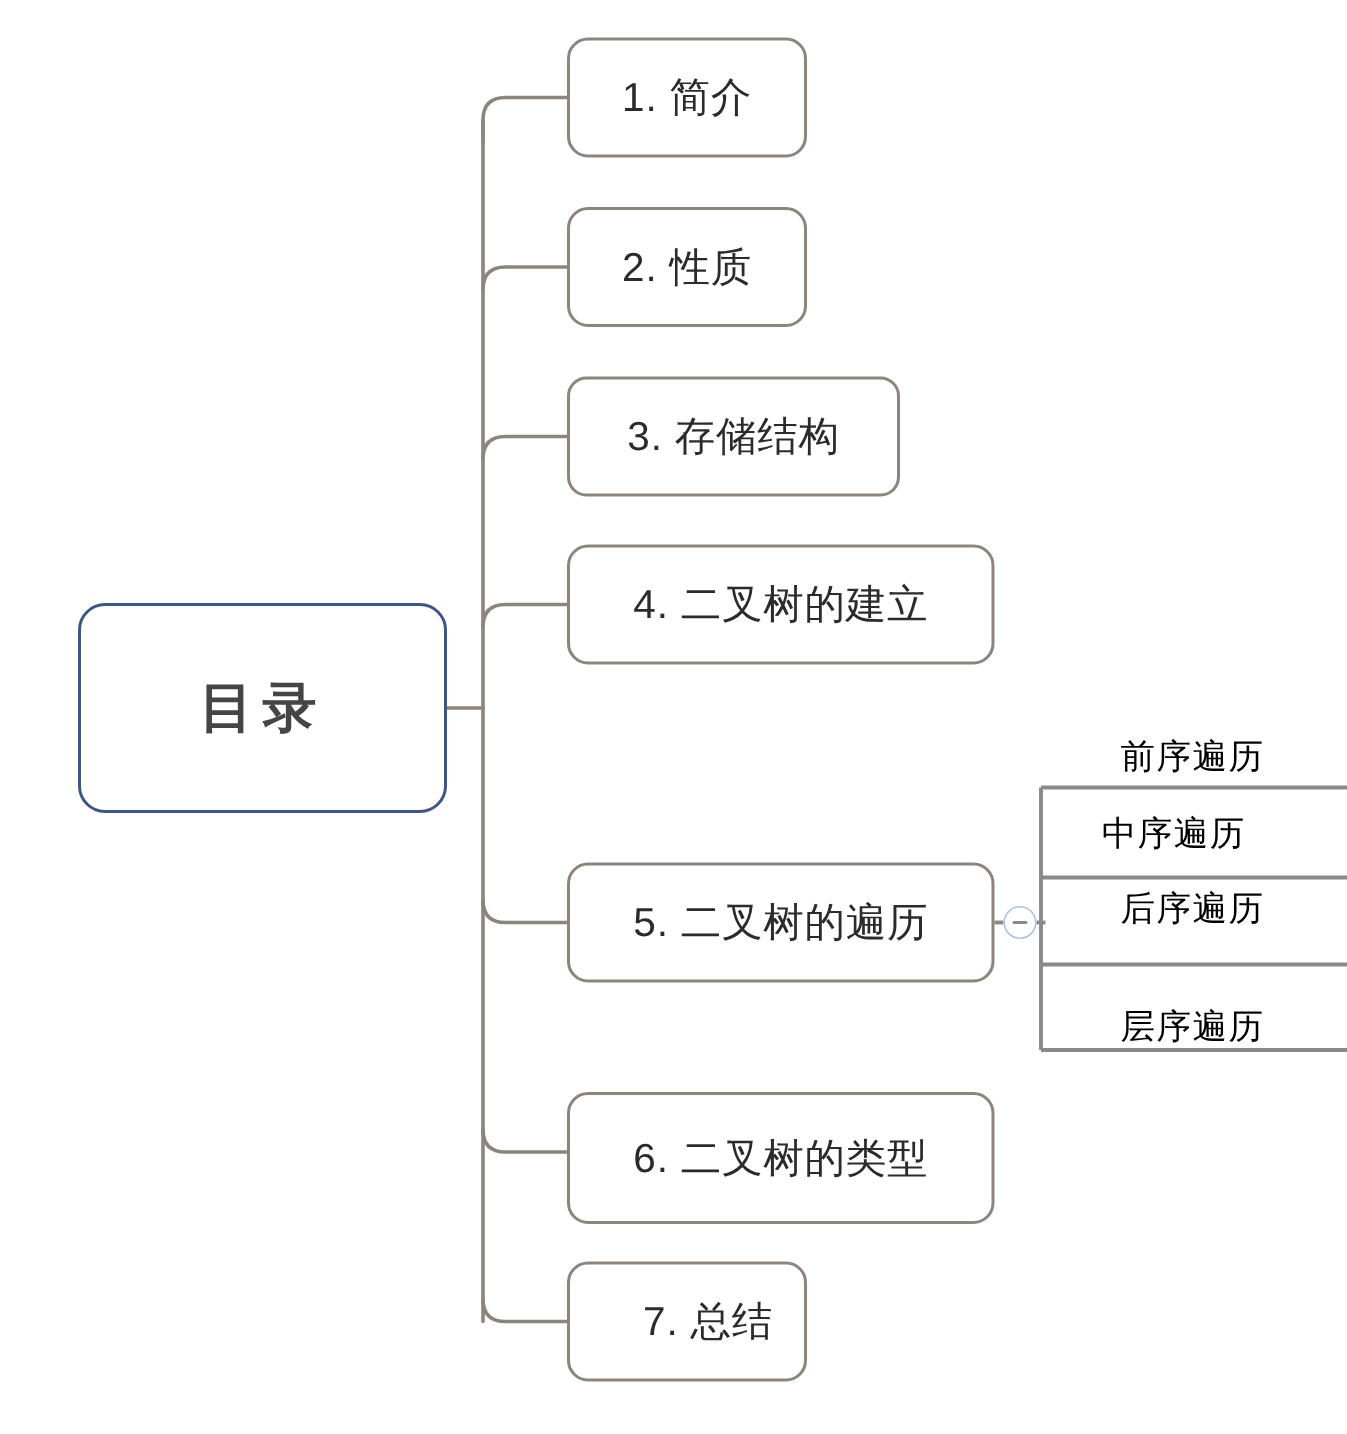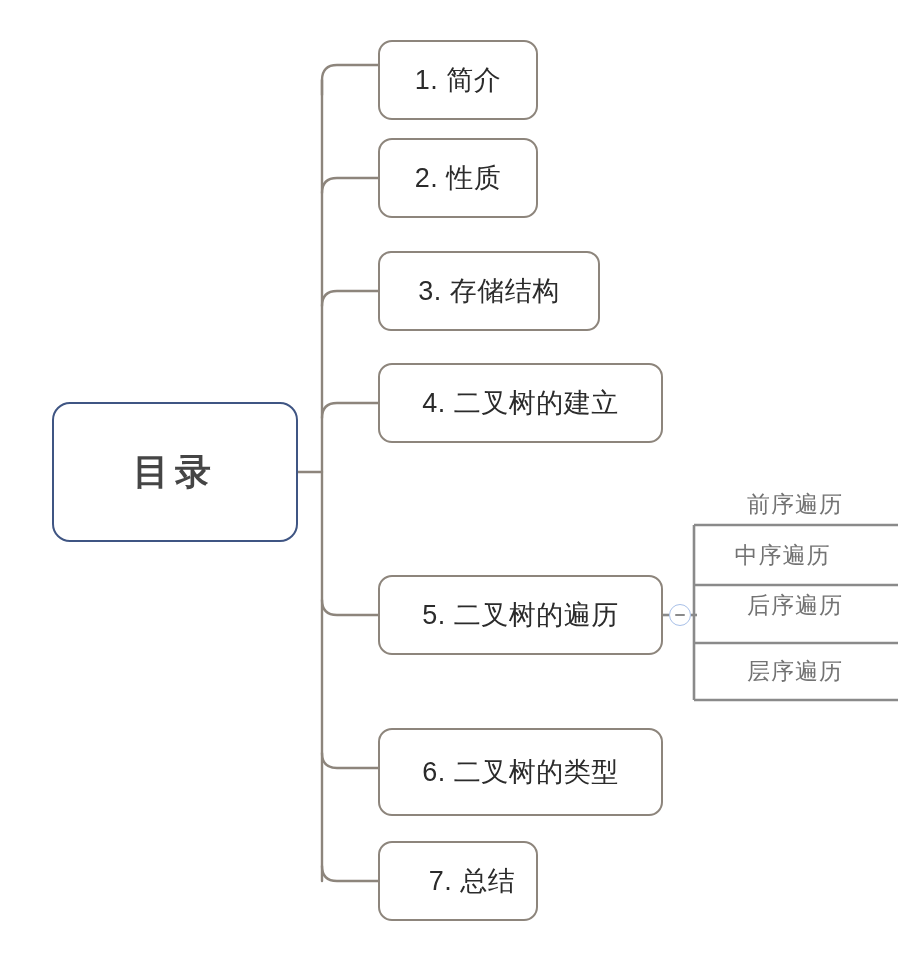--- a/index.html
+++ b/index.html
@@ -53,21 +53,21 @@
   }
 
   
   .leaf {
     position: absolute;
     box-sizing: border-box;
     display: flex;
     align-items: center;
     justify-content: center;
     font-size: 23px;
-    color: #737373;
+    color: #000000;
     white-space: nowrap;
     letter-spacing: 1px;
   }
 
   
   .collapse-toggle {
     position: absolute;
     width: 22px;
     height: 22px;
     border-radius: 50%;
@@ -117,21 +117,21 @@
       <path d="M 694 585 L 898 585"></path>
       <path d="M 694 643 L 898 643"></path>
       <path d="M 694 700 L 898 700"></path>
     </g>
   </svg>
 
   <div class="node root" style="left:52px; top:402px; width:246px; height:140px;">
     <span>目录</span>
   </div>
 
-  <div class="node branch" style="left:378px; top:40px; width:160px; height:80px;">
+  <div class="node branch" style="left:378px; top:25px; width:160px; height:80px;">
     <span>1. 简介</span>
   </div>
 
   <div class="node branch" style="left:378px; top:138px; width:160px; height:80px;">
     <span>2. 性质</span>
   </div>
 
   <div class="node branch" style="left:378px; top:251px; width:222px; height:80px;border-radius:13px;">
     <span>3. 存储结构</span>
   </div>
@@ -161,17 +161,17 @@
   </div>
 
   <div class="leaf" style="left:692px; top:525px; width:181px; height:60px;">
     <span>中序遍历</span>
   </div>
 
   <div class="leaf" style="left:692px; top:585px; width:206px; height:40px;text-align:right;">
     <span>后序遍历</span>
   </div>
 
-  <div class="leaf" style="left:692px; top:643px; width:206px; height:57px;">
+  <div class="leaf" style="left:692px; top:643px; width:206px; height:57px;align-items:flex-end;">
     <span>层序遍历</span>
   </div>
 
 </div>
 
 </body></html>

